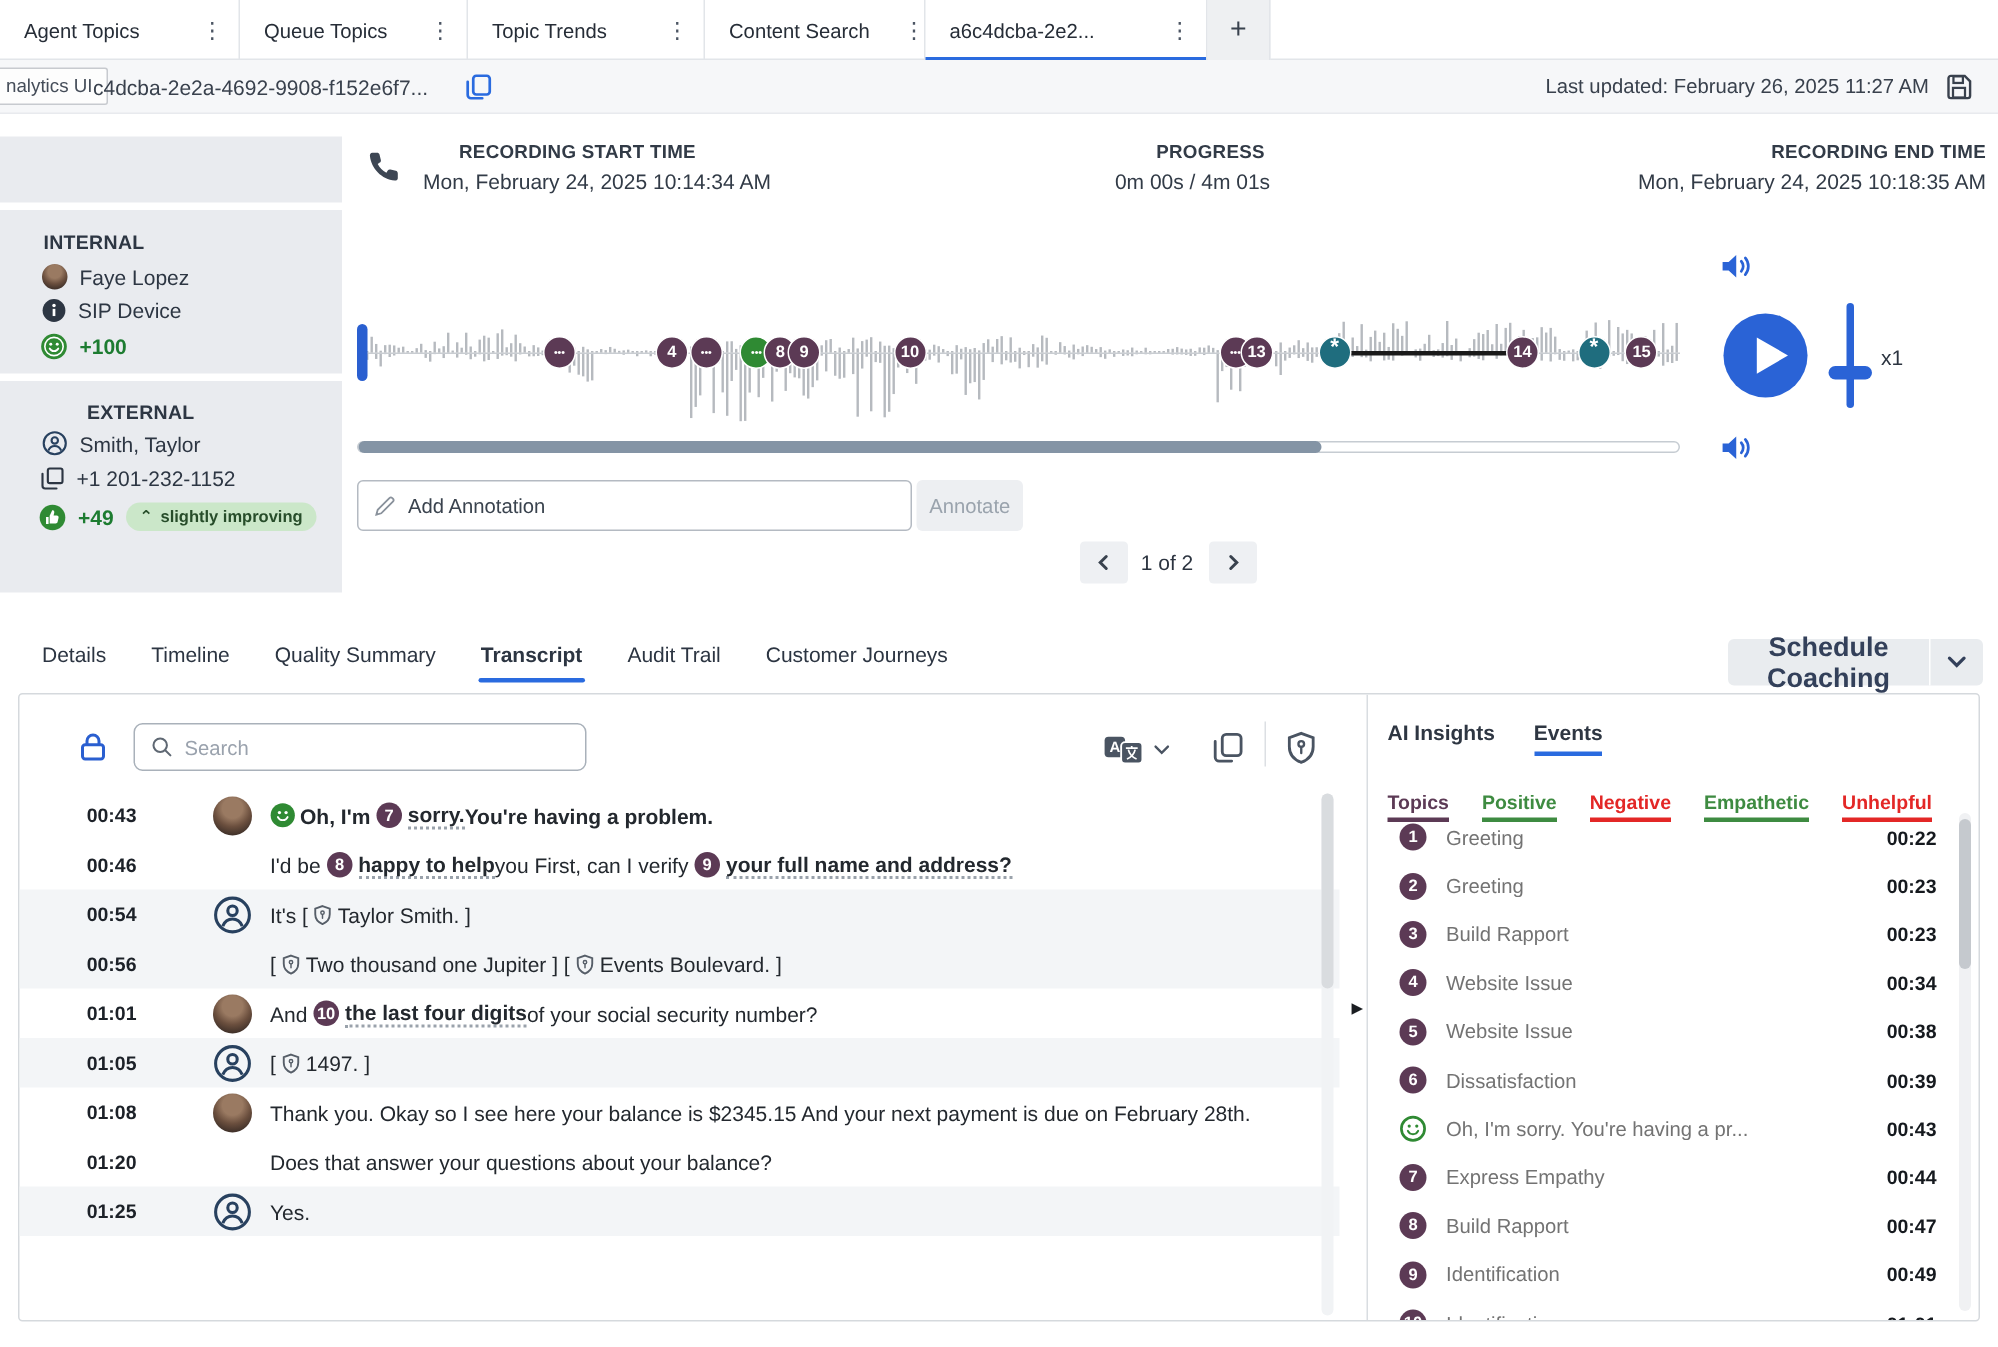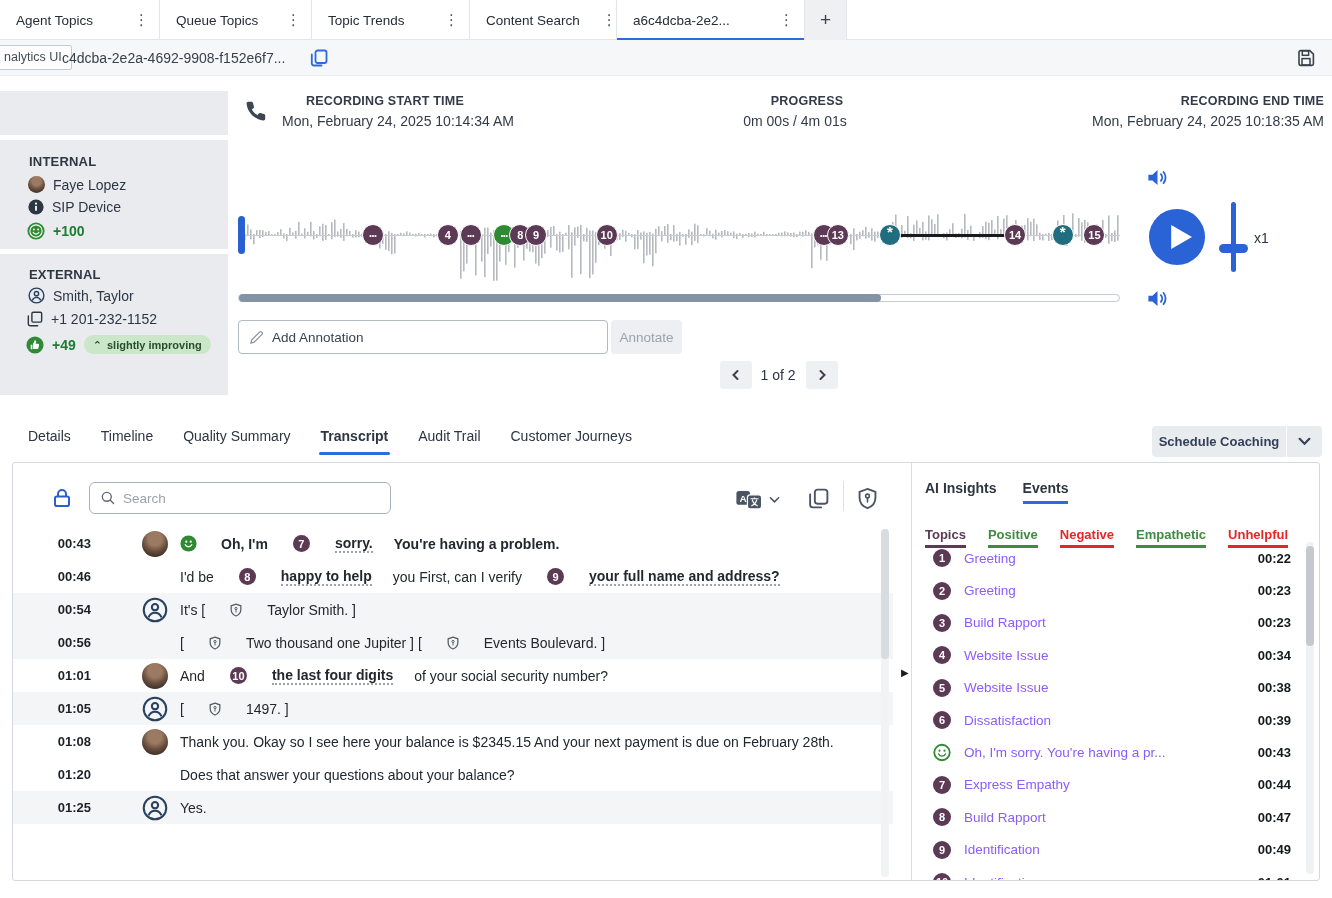--- a/index.html
+++ b/index.html
@@ -88,21 +88,21 @@
   .speed-handle { position:absolute; left:1219px; top:244px; width:29px; height:9px; background:#2a63d6; border-radius:5px; cursor:grab; }
   .speed-lbl { position:absolute; left:1254px; top:230px; font-size:14px; color:#2c3440; }
 
   
   .dtabs { position:absolute; left:28px; top:428px; display:flex; gap:30px; }
   .dtab { font-size:14px; color:#2c3542; padding-bottom:11px; position:relative; cursor:pointer; white-space:nowrap; }
   .dtab.active { font-weight:bold; }
   .dtab.active::after { content:""; position:absolute; left:-2px; right:-2px; bottom:0; height:3.5px; background:#2a6bdf; border-radius:2px; }
   .coach-btn { position:absolute; left:1152px; top:426px; width:170px; height:31px; background:#e9ecef; border-radius:4px;
                display:flex; align-items:center; cursor:pointer; }
-  .coach-main { flex:1; text-align:center; font-size:13px; font-weight:bold; color:#33405a; }
+  .coach-main { flex:1; text-align:center; font-size:18px; font-weight:bold; color:#33405a; }
   .coach-split { width:1px; height:31px; background:#fff; }
   .coach-caret { width:35px; display:flex; align-items:center; justify-content:center; }
 
   
   .panel { position:absolute; left:12px; top:462px; width:1308px; height:419px; border:1px solid #d5d9dd;
            border-radius:3px; background:#fff; overflow:hidden; }
   .pane-divider { position:absolute; left:898px; top:0; width:1px; height:419px; background:#d9dde1; }
   .pane-handle { position:absolute; left:888px; top:204px; font-size:10px; color:#1a1d21; cursor:pointer; }
 
   
@@ -118,42 +118,42 @@
   .tt-shield { left:843px; width:22px; }
 
   
   .trows { position:absolute; left:0; top:64px; width:880px; }
   .trow { display:flex; align-items:center; height:33px; cursor:pointer; }
   .trow.cust { background:#f3f5f7; }
   .t-time { width:78px; text-align:right; font-weight:bold; font-size:13px; color:#1c2128; flex:none; }
   .t-av { width:27px; height:27px; margin-left:50px; flex:none; display:flex; align-items:center; justify-content:center; }
   .agent-photo { width:26px; height:26px; border-radius:50%;
                  background:radial-gradient(circle at 50% 30%, #9a7a62 0 30%, #6b4f3e 55%, #2c2320 92%); }
-  .t-text { margin-left:12px; font-size:14px; color:#23282e; white-space:nowrap; display:flex; align-items:center;gap:21px; }
+  .t-text { margin-left:12px; font-size:14px; color:#23282e; white-space:nowrap; display:flex; align-items:center; }
   .t-text b { font-weight:bold; }
   .kw { font-weight:bold; border-bottom:2px dotted #9aa2ab; }
   .badge { display:inline-flex; width:17px; height:17px; border-radius:50%; background:#5c3a55; color:#fff;
            font-size:11px; font-weight:bold; align-items:center; justify-content:center; margin:0 4px; flex:none; }
   .inl-ic { display:inline-flex; margin:0 3px; flex:none; }
   .tscroll-track { position:absolute; left:868px; top:66px; width:8px; height:348px; background:#f1f3f5; border-radius:4px; }
   .tscroll-thumb { position:absolute; left:868px; top:66px; width:8px; height:130px; background:#d9dcdf; border-radius:4px; }
 
   
   .epane { position:absolute; left:899px; top:0; width:409px; height:419px; }
   .etabs { position:absolute; left:13px; top:17px; display:flex; gap:26px; }
   .etab { font-size:14px; font-weight:bold; color:#2e3642; padding-bottom:8px; position:relative; cursor:pointer;text-align:center; }
   .etab.active::after { content:""; position:absolute; left:0; right:0; bottom:0; height:3px; background:#2a6bdf; }
   .efilters { position:absolute; left:13px; top:64px; display:flex; gap:22px; }
   .efilter { font-size:13px; font-weight:bold; padding-bottom:6px; position:relative; cursor:pointer; white-space:nowrap; }
   .efilter i { position:absolute; left:0; right:0; bottom:0; height:3.5px; }
   .elist { position:absolute; left:0; top:79px; width:409px; height:338px; overflow:hidden; }
   .erow { display:flex; align-items:center; height:32.4px; padding:0 30px 0 21px; cursor:pointer; }
   .enum { width:18px; height:18px; border-radius:50%; background:#5c3a55; color:#fff; font-size:11px; font-weight:bold;
           display:flex; align-items:center; justify-content:center; flex:none; }
-  .elabel { margin-left:13px; font-size:13.5px; color:#8b5cf6; white-space:nowrap; overflow:hidden; text-overflow:ellipsis; flex:1; }
+  .elabel { margin-left:13px; font-size:13.5px; color:#737373; white-space:nowrap; overflow:hidden; text-overflow:ellipsis; flex:1; }
   .etime { margin-left:10px; font-size:13px; font-weight:bold; color:#15191e; }
   .escroll-track { position:absolute; left:394px; top:79px; width:8px; height:332px; background:#f0f1f3; border-radius:4px; }
   .escroll-thumb { position:absolute; left:394px; top:83px; width:8px; height:100px; background:#c5c9ce; border-radius:4px; }
 </style>
 </head>
 <body>
 
 <div class="screen">
 
   <div class="tabbar">
@@ -184,20 +184,21 @@
 
   <div class="idbar">
     <div class="tooltip-chip">nalytics UI</div>
     <div class="conv-id">c4dcba-2e2a-4692-9908-f152e6f7...</div>
     <button class="copy-id" aria-label="copy">
       <svg viewBox="0 0 20 20">
           <rect x="6.5" y="2.5" width="11" height="12.5" rx="2" fill="none" stroke="#2a6bdf" stroke-width="1.8"></rect>
           <path d="M12.5 17.5 H5 a2.2 2.2 0 0 1 -2.2-2.2 V6.5" fill="none" stroke="#2a6bdf" stroke-width="1.8" stroke-linecap="round"></path>
         </svg>
     </button>
+    <div class="last-updated">Last updated: February 26, 2025 11:27 AM</div>
     <button class="save-btn" aria-label="save">
       <svg viewBox="0 0 20 20">
           <path d="M3 4.2 a1.6 1.6 0 0 1 1.6-1.6 H13.8 L17.4 6.2 V15.8 a1.6 1.6 0 0 1 -1.6 1.6 H4.6 A1.6 1.6 0 0 1 3 15.8 Z" fill="none" stroke="#39414d" stroke-width="1.6"></path>
           <rect x="6.3" y="2.9" width="6.3" height="4.4" fill="none" stroke="#39414d" stroke-width="1.5"></rect>
           <rect x="6" y="10.6" width="8" height="6.4" fill="none" stroke="#39414d" stroke-width="1.5"></rect>
         </svg>
     </button>
   </div>
 
   <div class="pcard pcard1">
@@ -233,21 +234,21 @@
             <circle cx="7.6" cy="8.3" r="1.1" fill="#fff"></circle>
             <circle cx="12.4" cy="8.3" r="1.1" fill="#fff"></circle>
             <path d="M6.8 11.5 a3.6 3.6 0 0 0 6.4 0" fill="none" stroke="#fff" stroke-width="1.3" stroke-linecap="round"></path>
           </svg>
       </span>
       <span class="score">+100</span>
     </div>
   </div>
 
   <div class="pcard pcard3">
-    <div class="p-head" style="top:13px;">EXTERNAL</div>
+    <div class="p-head" style="top:13px;margin-left:29px;">EXTERNAL</div>
     <div class="p-row" style="top:33px;">
       <span style="width:17px;height:17px;">
         <svg viewBox="0 0 24 24">
             <circle cx="12" cy="12" r="10.4" fill="none" stroke="#28415f" stroke-width="2"></circle>
             <circle cx="12" cy="9.4" r="3" fill="none" stroke="#28415f" stroke-width="2"></circle>
             <path d="M5.9 19 C7.2 15.9 9.4 14.6 12 14.6 C14.6 14.6 16.8 15.9 18.1 19" fill="none" stroke="#28415f" stroke-width="2"></path>
           </svg>
       </span>
       <span>Smith, Taylor</span>
     </div>

